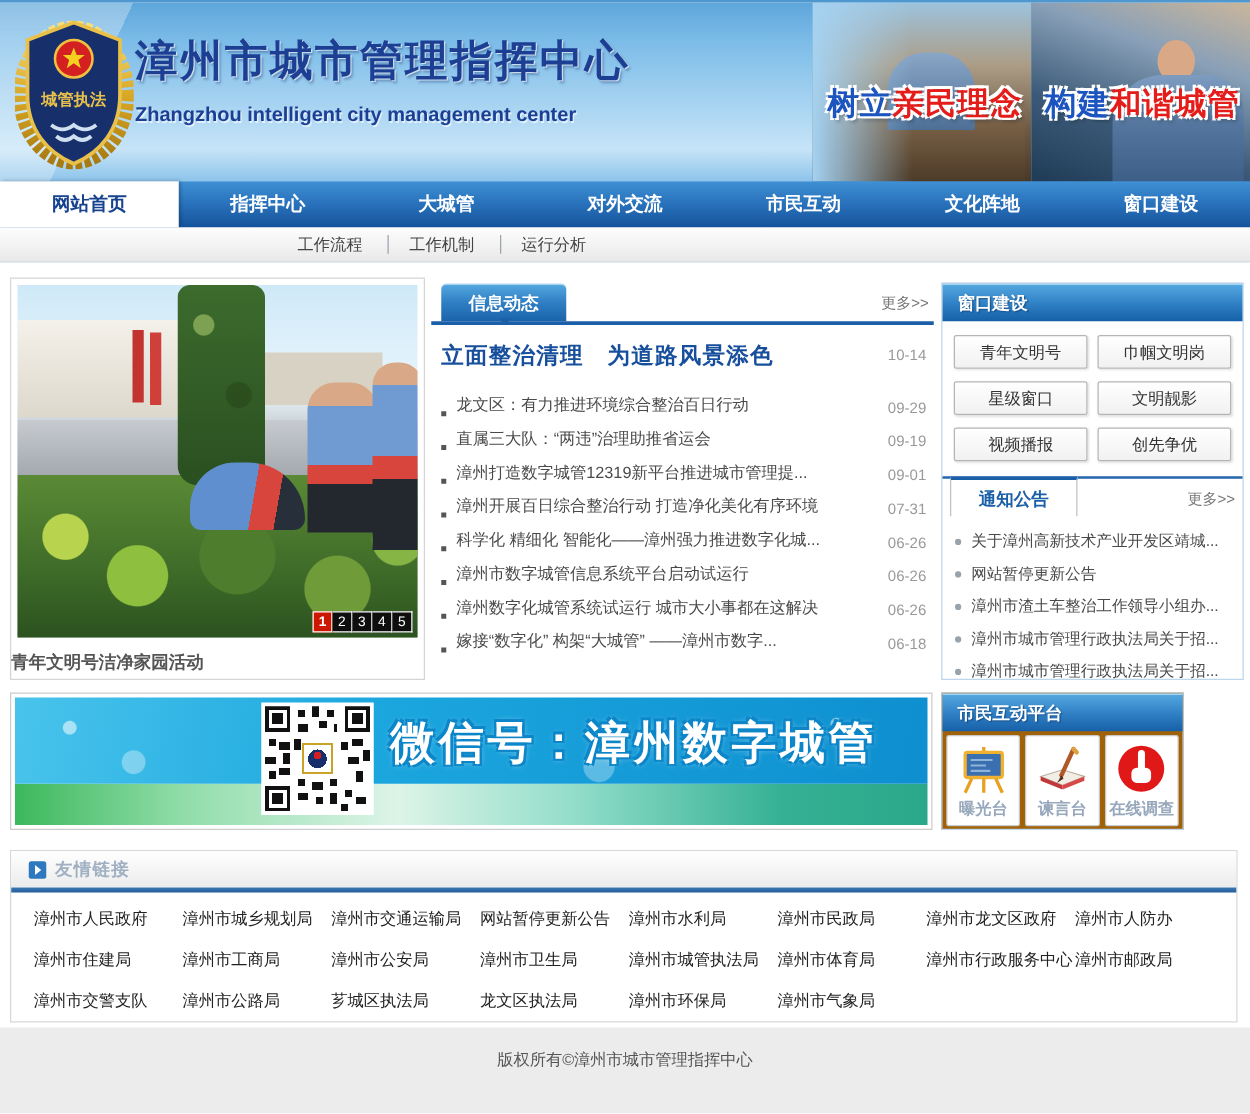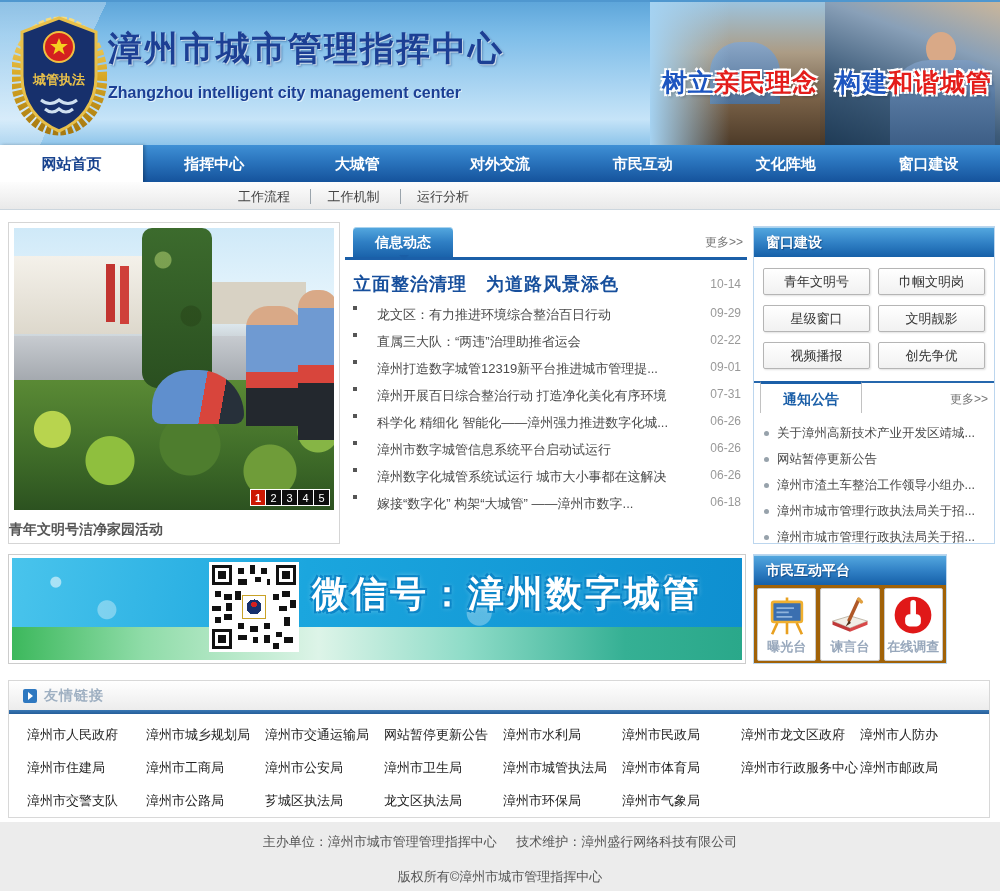--- a/index.html
+++ b/index.html
@@ -89,21 +89,21 @@
     color:#fff; font-size:14px; font-weight:bold; border-radius:4px 4px 0 0;
     background:linear-gradient(180deg,#55a9e0 0%,#2f7fc4 50%,#1a63ab 100%); box-shadow:inset 0 1px 0 rgba(255,255,255,.5); }
   .news-tab::after { content:""; position:absolute; left:46px; bottom:-8px;
     border:5px solid transparent; border-top:5px solid #1a5ea6; }
   .news-head .more { position:absolute; right:4px; bottom:6px; font-size:12px; color:#777; }
   .news-rule { height:3px; background:#1b5fa8; }
   .headline-row { display:flex; align-items:center; padding:12px 6px 6px 8px; }
   .headline { font-size:18px; font-weight:bold; color:#174f9c; letter-spacing:1px; }
   .headline-row .date { margin-left:auto; font-size:12px; color:#999; }
   .news-list { list-style:none; padding:4px 6px 0 8px; }
-  .news-row { display:flex; align-items:flex-start; height:27px;gap:12px; }
+  .news-row { display:flex; align-items:flex-end; height:27px; }
   .bullet { width:4px; height:4px; background:#555; margin-right:8px; flex:none; }
   .news-link { font-size:13px; color:#4a4a4a; white-space:nowrap; overflow:hidden; }
   .news-row .date { margin-left:auto; font-size:12px; color:#999; padding-left:8px; }
 
   
   .right-box { position:absolute; left:753px; top:226px; width:242px; height:318px;
     background:#fff; border:1px solid #bcd6ee; }
   .panel-bar { height:30px; line-height:30px; padding-left:12px; color:#fff; font-size:14px; font-weight:bold;
     background:linear-gradient(180deg,#55a9e0 0%,#2f7fc4 55%,#1660a8 100%);
     box-shadow:inset 0 1px 0 rgba(255,255,255,.5); text-shadow:1px 1px 1px rgba(0,40,90,.5); }
@@ -255,21 +255,21 @@
     </div>
     <ul class="news-list">
       <li class="news-row">
         <span class="bullet"></span>
         <a class="news-link">龙文区：有力推进环境综合整治百日行动</a>
         <span class="date">09-29</span>
       </li>
       <li class="news-row">
         <span class="bullet"></span>
         <a class="news-link">直属三大队：“两违”治理助推省运会</a>
-        <span class="date">02-22</span>
+        <span class="date">09-19</span>
       </li>
       <li class="news-row">
         <span class="bullet"></span>
         <a class="news-link">漳州打造数字城管12319新平台推进城市管理提...</a>
         <span class="date">09-01</span>
       </li>
       <li class="news-row">
         <span class="bullet"></span>
         <a class="news-link">漳州开展百日综合整治行动 打造净化美化有序环境</a>
         <span class="date">07-31</span>
@@ -462,20 +462,16 @@
       <a class="flink">漳州市交警支队</a>
       <a class="flink">漳州市公路局</a>
       <a class="flink">芗城区执法局</a>
       <a class="flink">龙文区执法局</a>
       <a class="flink">漳州市环保局</a>
       <a class="flink">漳州市气象局</a>
     </div>
   </section>
 
   <footer class="site-footer">
-    <div class="f1">
-      <span>主办单位：漳州市城市管理管理指挥中心</span>
-      <span>技术维护：漳州盛行网络科技有限公司</span>
-    </div>
     <div class="f2">版权所有©漳州市城市管理指挥中心</div>
   </footer>
 
 </div>
 
 </body></html>

